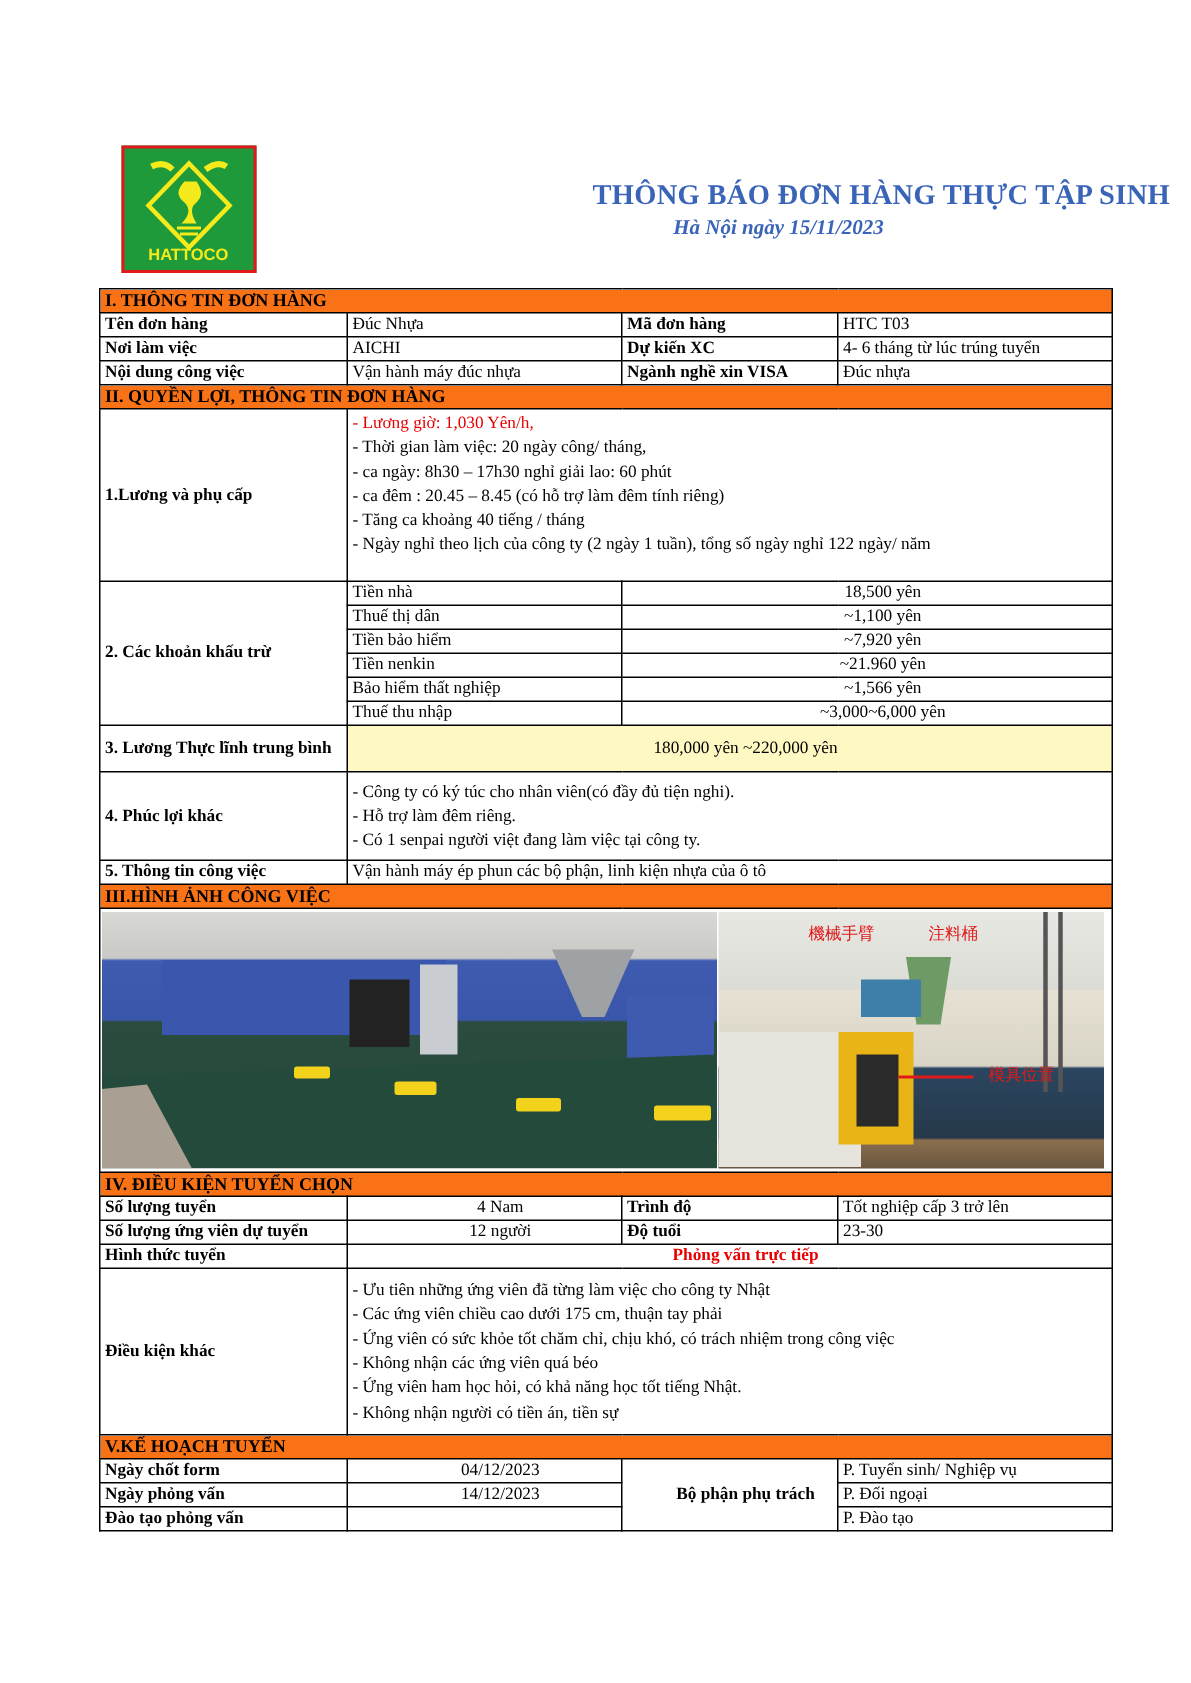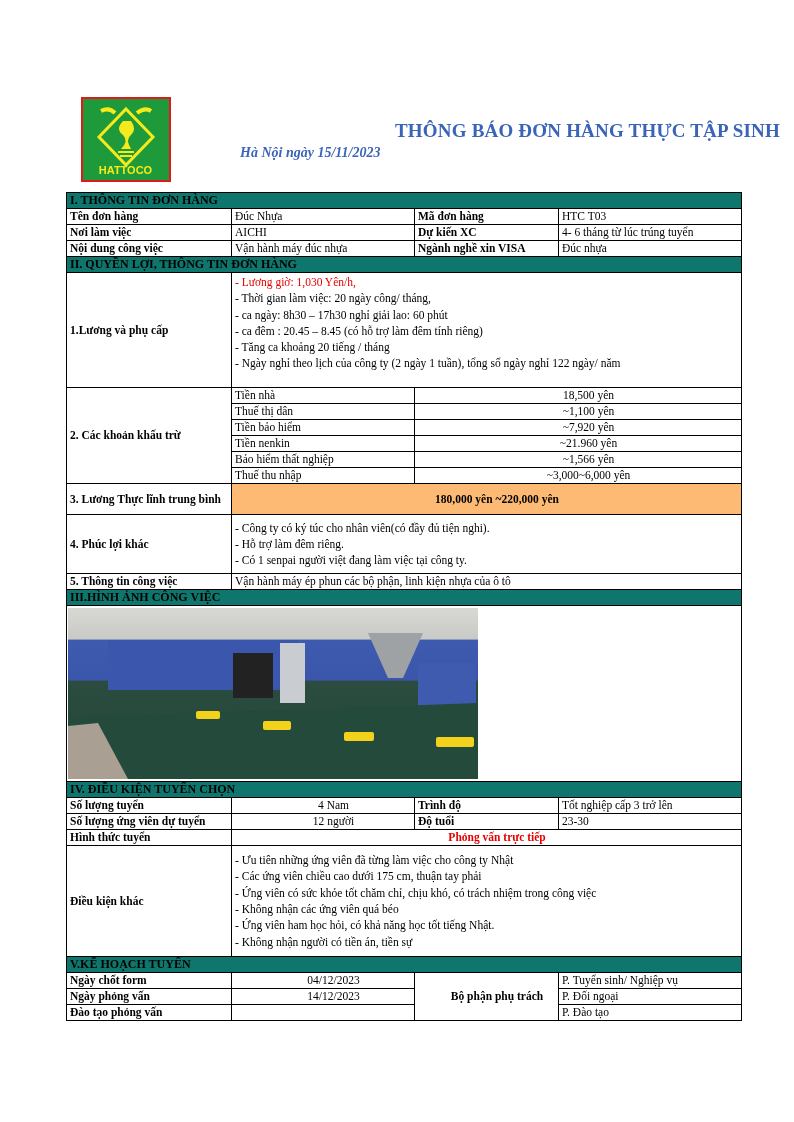--- a/index.html
+++ b/index.html
@@ -1,30 +1,30 @@
 <!DOCTYPE html>
 <html><head>
 <meta charset="utf-8">
 <style>
   html, body { margin: 0; padding: 0; background: #ffffff; }
   body { width: 794px; height: 1122px; position: relative; font-family: "Liberation Serif", "DejaVu Serif", serif; color: #000; overflow: hidden; }
   .logo { position: absolute; left: 81px; top: 97px; width: 90px; height: 85px; background: #1f9a3a; border: 2px solid #e01a1a; box-sizing: border-box; }
   .logo svg { position: absolute; left: 0; top: 0; }
   .logo-text { position: absolute; left: 0; right: 1px; bottom: 4px; text-align: center; color: #f5ea1c; font-family: "Liberation Sans", sans-serif; font-weight: bold; font-size: 11px; }
   .title { position: absolute; left: 250px; width: 530px; top: 120px; text-align: right; color: #3a64b8; font-size: 19px; font-weight: bold; letter-spacing: 0.2px; }
-  .subtitle { position: absolute; left: 240px; width: 530px; top: 145px; text-align: left; color: #3a64b8; font-size: 14px; font-style: italic; font-weight: bold; }
+  .subtitle { position: absolute; left: 254px; width: 530px; top: 145px; text-align: center; color: #3a64b8; font-size: 14px; font-style: italic; font-weight: bold; }
 
   .sheet { position: absolute; left: 66px; top: 192px; width: 675px; }
   table { border-collapse: collapse; width: 675px; table-layout: fixed; font-size: 11.5px; }
   td { border: 1px solid #000; padding: 0 3px; height: 15px; line-height: 15px; vertical-align: middle; white-space: nowrap; overflow: hidden; }
-  .sec td { background: #0f766e; font-weight: bold; font-size: 12px; }
+  .sec td { background: #f97316; font-weight: bold; font-size: 12px; }
   .b { font-weight: bold; }
   .c { text-align: center; padding-left: 24px; }
   .red { color: #e60000; }
-  .yellow { background: #fdba74; font-weight: bold; }
+  .yellow { background: #fef9c3; }
   .multi { white-space: normal; line-height: 16.3px; padding-top: 1px; padding-bottom: 1px; margin-top: 12px; }
   .wrap { white-space: normal; line-height: 14px; margin-left: 44px; }
   .photo-cell { padding: 0; height: 175px; background: #fff; }
   .photos { position: relative; height: 175px; }
   .photo { position: absolute; top: 2px; height: 171px; overflow: hidden; }
   .p1 { left: 1px; width: 410px; background: linear-gradient(180deg, #d8d8d4 0%, #c9cac6 18%, #3e5bb0 19%, #3a56aa 42%, #2b4c3f 43%, #23493a 85%, #9b9388 86%, #cfc8bd 100%); }
   .p2 { left: 412px; width: 257px; background: linear-gradient(180deg, #e7e8e3 0%, #dcdcd6 30%, #e6e1d2 31%, #d8d4c6 60%, #2b4660 61%, #26384a 88%, #8a6f4d 89%, #6a5640 100%); }
 </style>
 </head>
 <body>
@@ -78,21 +78,21 @@
   <tr class="sec">
     <td colspan="4">II. QUYỀN LỢI, THÔNG TIN ĐƠN HÀNG</td>
   </tr>
   <tr>
     <td class="b" style="height:112px">1.Lương và phụ cấp</td>
     <td colspan="3" class="multi" style="vertical-align:top;height:112px">
       <div class="red">- Lương giờ: 1,030 Yên/h,</div>
       <div>- Thời gian làm việc: 20 ngày công/ tháng,</div>
       <div>- ca ngày: 8h30 – 17h30 nghỉ giải lao: 60 phút</div>
       <div>- ca đêm : 20.45 – 8.45 (có hỗ trợ làm đêm tính riêng)</div>
-      <div>- Tăng ca khoảng 20 tiếng / tháng</div>
+      <div>- Tăng ca khoảng 40 tiếng / tháng</div>
       <div>- Ngày nghỉ theo lịch của công ty (2 ngày 1 tuần), tổng số ngày nghỉ 122 ngày/ năm</div>
     </td>
   </tr>
   <tr>
     <td rowspan="6" class="b">2. Các khoản khấu trừ</td>
     <td>Tiền nhà</td>
     <td colspan="2" class="c">18,500 yên</td>
   </tr>
   <tr>
     <td>Thuế thị dân</td>
@@ -147,20 +147,35 @@
             <polygon points="0,110 410,95 410,171 0,171" fill="#234a3b"></polygon>
             <polygon points="0,118 30,115 60,171 0,171" fill="#a99f92"></polygon>
             <g fill="#f2d21a">
               <rect x="128" y="103" width="24" height="8" rx="2"></rect>
               <rect x="195" y="113" width="28" height="9" rx="2"></rect>
               <rect x="276" y="124" width="30" height="9" rx="2"></rect>
               <rect x="368" y="129" width="38" height="10" rx="2"></rect>
             </g>
           </svg>
         </div>
+        <div class="photo p2">
+          <svg width="257" height="171" viewBox="0 0 257 171">
+            <rect x="0" y="80" width="95" height="90" fill="#e6e4dc"></rect>
+            <rect x="80" y="80" width="50" height="75" fill="#e8b416"></rect>
+            <rect x="92" y="95" width="28" height="48" fill="#2a2a2a"></rect>
+            <polygon points="125,30 155,30 148,75 132,75" fill="#6d9a65"></polygon>
+            <rect x="95" y="45" width="40" height="25" fill="#3d7fa8"></rect>
+            <line x1="218" y1="0" x2="218" y2="120" stroke="#555" stroke-width="3"></line>
+            <line x1="228" y1="0" x2="228" y2="120" stroke="#555" stroke-width="3"></line>
+            <text x="60" y="18" fill="#e01a1a" font-size="11" font-family="DejaVu Sans, sans-serif">機械手臂</text>
+            <text x="140" y="18" fill="#e01a1a" font-size="11" font-family="DejaVu Sans, sans-serif">注料桶</text>
+            <text x="180" y="112" fill="#e01a1a" font-size="11" font-family="DejaVu Sans, sans-serif">模具位置</text>
+            <line x1="120" y1="110" x2="170" y2="110" stroke="#e01a1a" stroke-width="2"></line>
+          </svg>
+        </div>
       </div>
     </td>
   </tr>
 
   <tr class="sec">
     <td colspan="4">IV. ĐIỀU KIỆN TUYỂN CHỌN</td>
   </tr>
   <tr>
     <td class="b">Số lượng tuyển</td>
     <td class="c">4 Nam</td>

